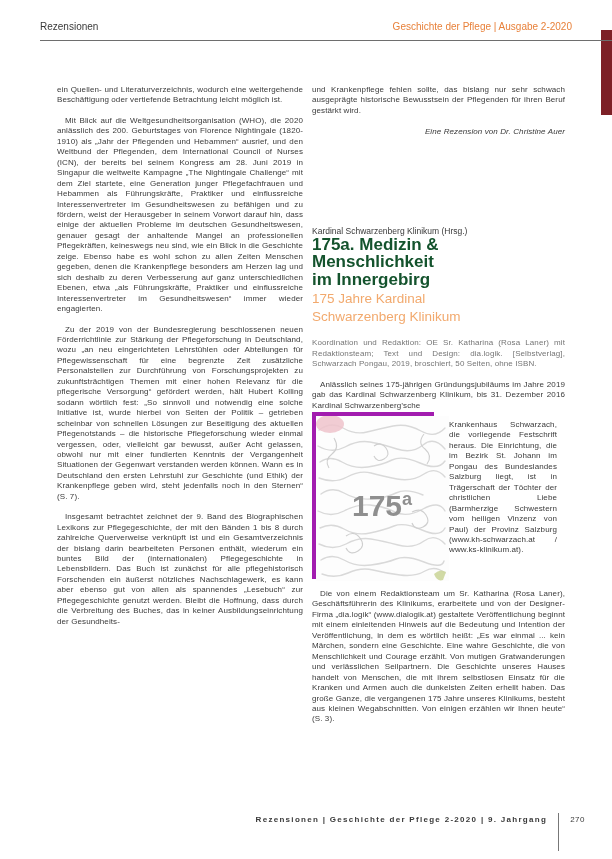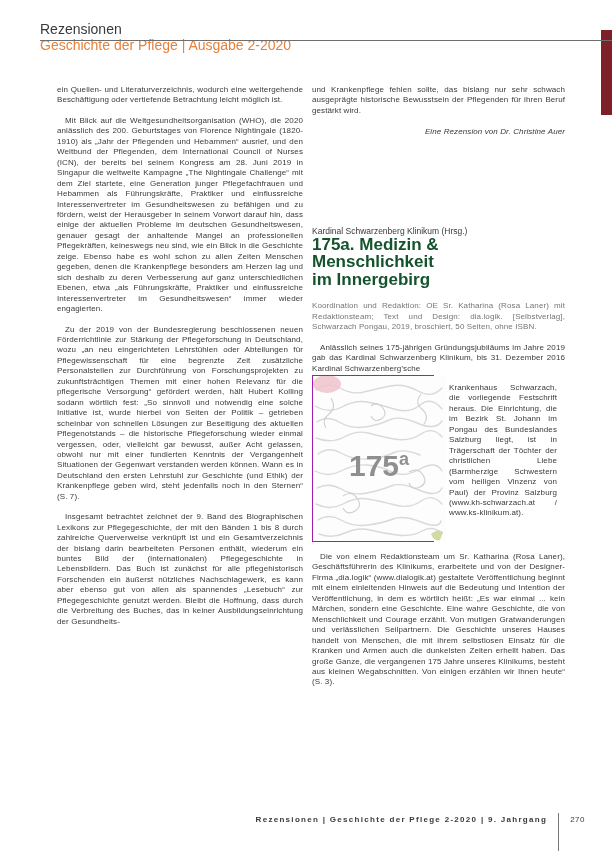--- a/index.html
+++ b/index.html
@@ -13,21 +13,21 @@
   }
   
   .corner-tab{
     position:absolute;top:30px;right:0;width:11px;height:85px;
     background:#7d2027;
   }
   
   .header-bar{
     position:absolute;left:40px;right:40px;top:21px;
     display:flex;justify-content:space-between;align-items:baseline;
-    font-size:14px;color:#3a3a3a;flex-direction:column;
+    font-size:10px;color:#3a3a3a;
   }
   .header-right{color:#e8813a;}
   .header-rule{
     position:absolute;left:40px;right:0;top:40px;height:1px;background:#6e6e6e;
   }
   
   .col{position:absolute;top:85px;}
   .col-left{left:57px;width:246px;}
   .col-right{left:312px;width:253px;}
   .col p{
@@ -53,21 +53,21 @@
     font-size:13.5px;color:#f2a96d;line-height:17.5px;margin-top:2px;
   }
   .biblio{
     margin-top:13px !important;color:#767676 !important;
   }
   .p6-intro{margin-bottom:0 !important;}
   
   .cover-row{display:flex;gap:7px;margin-top:1px;}
   .cover{
     flex:none;width:122px;height:167px;
-    border:1px solid #a21caf;background:#15803d;box-sizing:border-box;
+    border:4px solid #a21caf;background:#15803d;box-sizing:border-box;
   }
   .beside{flex:1;}
   .cover-row p{margin:8px;}
   .p7{margin-top:10px !important;}
   
   .footer{
     position:absolute;right:27px;top:813px;
     display:flex;align-items:flex-start;gap:11px;
     font-size:8px;color:#3a3a3a;
   }
@@ -97,20 +97,24 @@
 
   <div class="col col-right">
     <p>und Krankenpflege fehlen sollte, das bislang nur sehr schwach ausgeprägte historische Bewusstsein der Pflegenden für ihren Beruf gestärkt wird.</p>
     <p class="byline">Eine Rezension von Dr. Christine Auer</p>
 
     <div class="review">
       <div class="review-editor">Kardinal Schwarzenberg Klinikum (Hrsg.)</div>
       <div class="review-title">
         <div>175a. Medizin &amp; Menschlichkeit</div>
         <div>im Innergebirg</div>
+      </div>
+      <div class="review-subtitle">
+        <div>175 Jahre Kardinal</div>
+        <div>Schwarzenberg Klinikum</div>
       </div>
     </div>
 
     <p class="biblio">Koordination und Redaktion: OE Sr. Katharina (Rosa Laner) mit Redaktionsteam; Text und Design: dia.logik. [Selbstverlag], Schwarzach Pongau, 2019, broschiert, 50 Seiten, ohne ISBN.</p>
 
     <p class="indent p6-intro">Anlässlich seines 175-jährigen Gründungsjubiläums im Jahre 2019 gab das Kardinal Schwarzenberg Klinikum, bis 31. Dezember 2016 Kardinal Schwarzenberg’sche</p>
 
     <div class="cover-row">
       <div class="cover">
         <svg width="133" height="165" viewBox="0 0 133 165" xmlns="http://www.w3.org/2000/svg">

